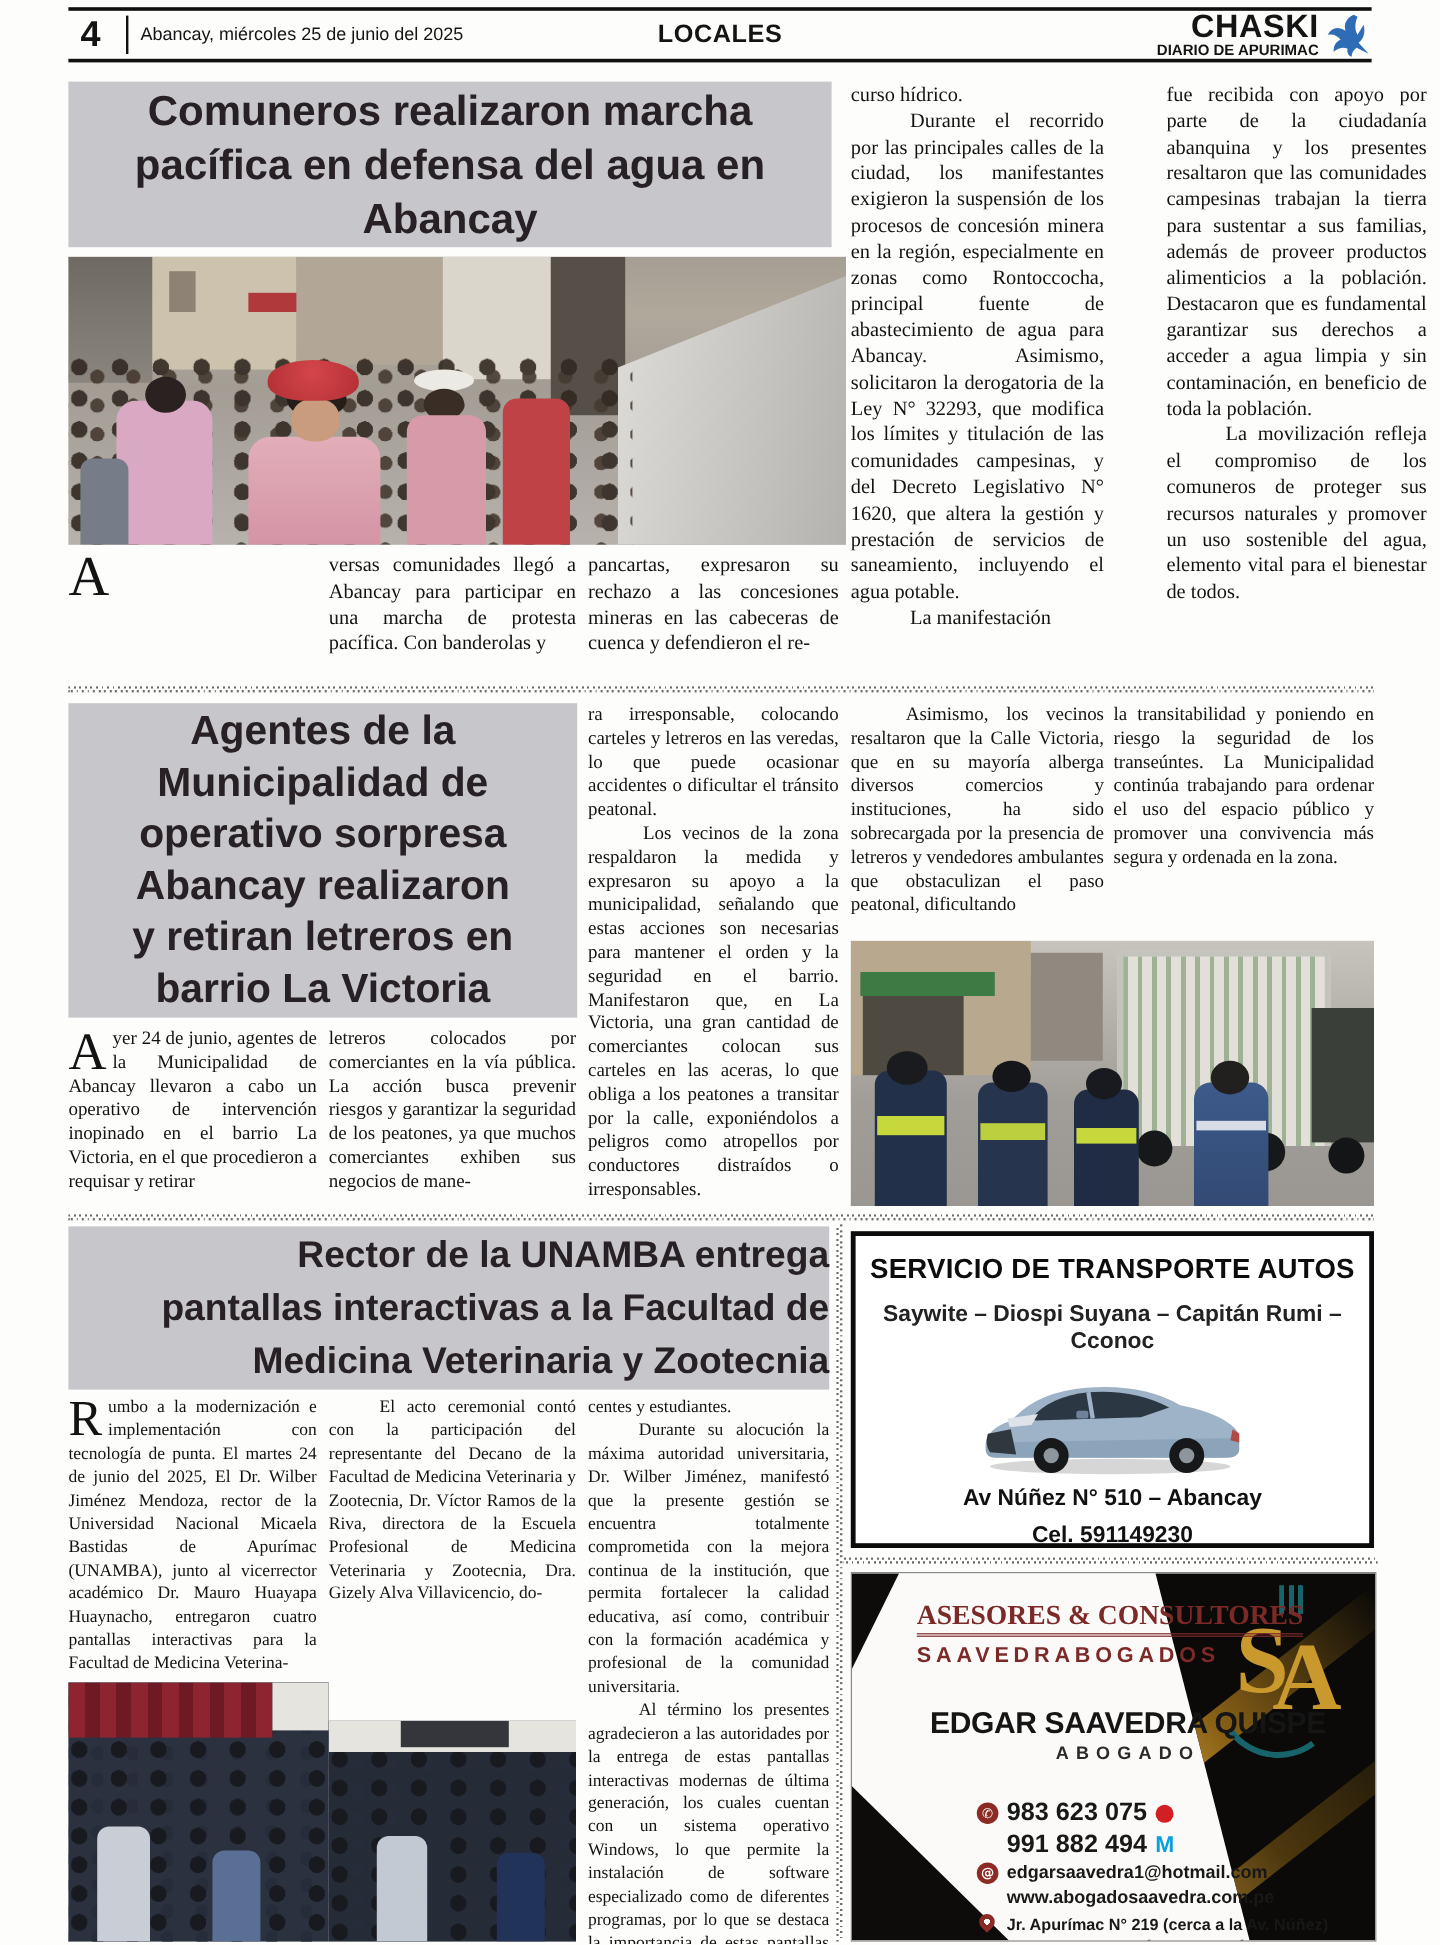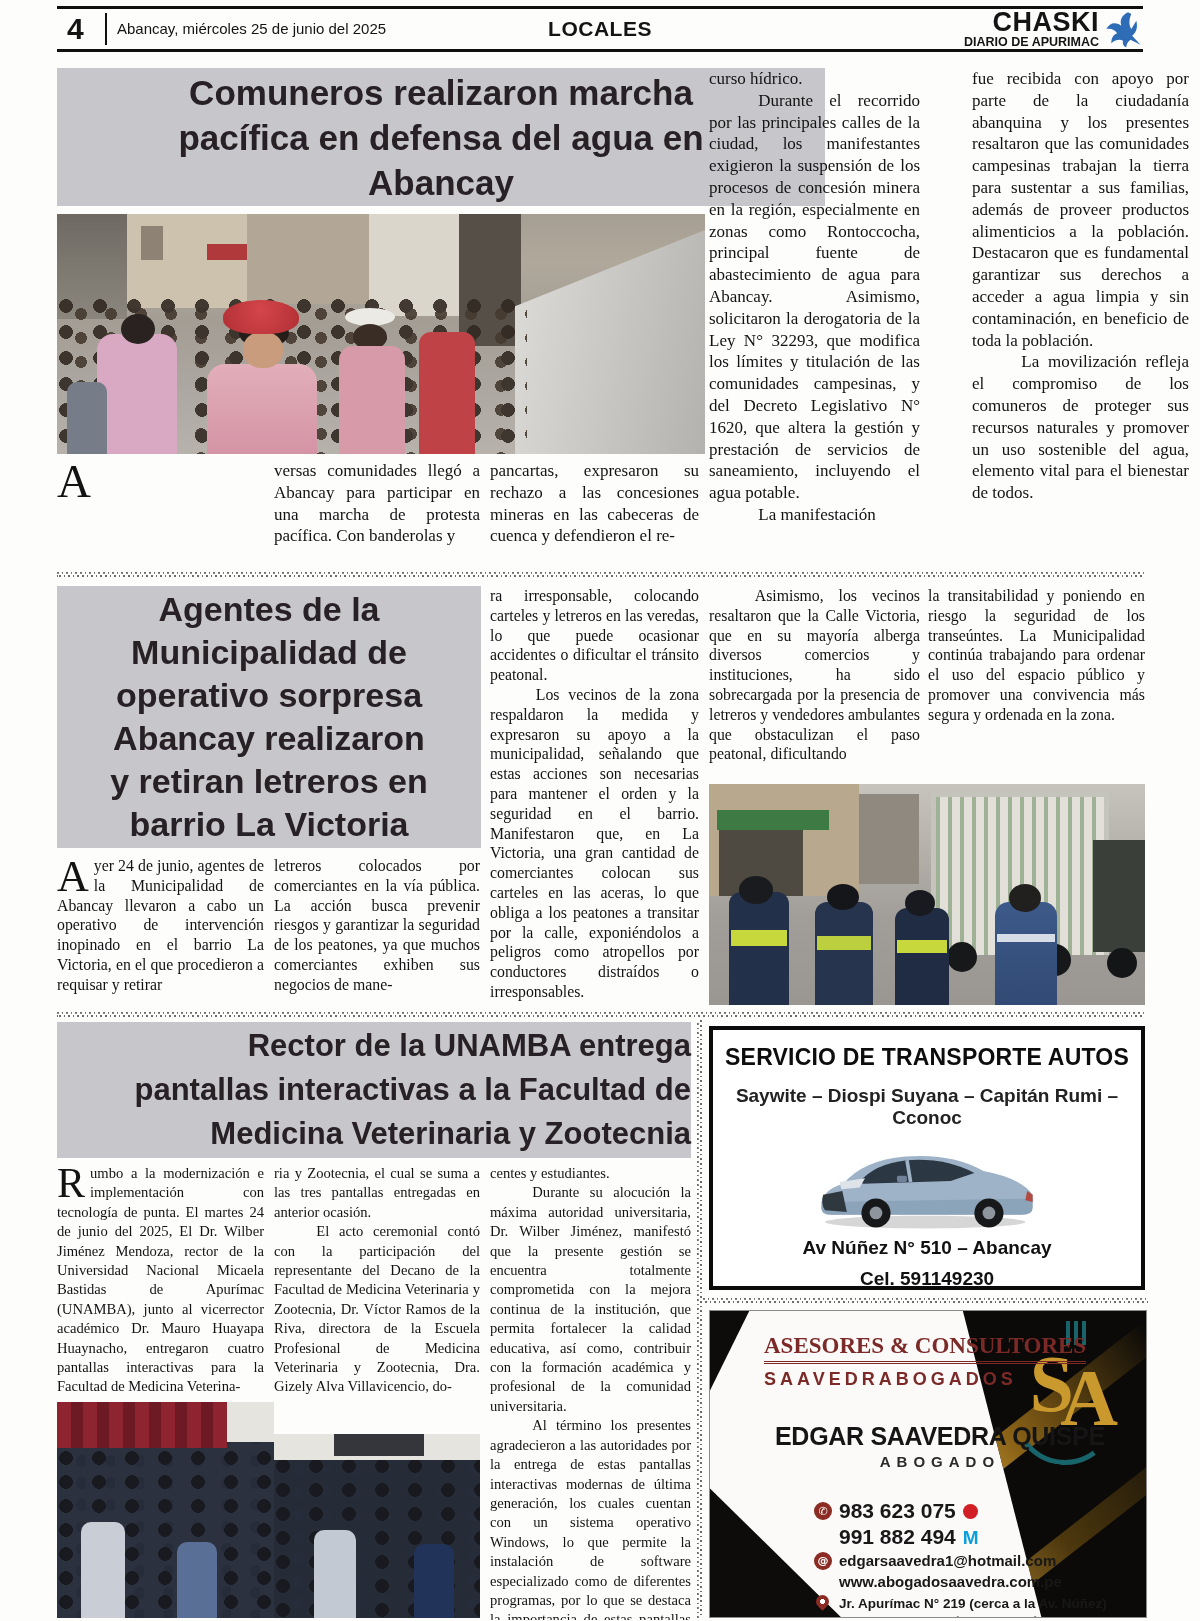--- a/index.html
+++ b/index.html
@@ -97,21 +97,21 @@
       <div class="bname">CHASKI</div>
       <div class="btag">DIARIO DE APURIMAC</div>
     </div>
     <div class="abs bird">
       <svg viewBox="0 0 48 44" width="40" height="38" aria-hidden="true">
         <path fill="#2e6db6" d="M30 2 C22 6 20 12 22 18 C14 13 8 15 4 22 C10 21 14 23 17 27 C12 29 10 33 10 39 C15 35 20 34 24 36 C23 40 25 43 28 44 C28 40 30 37 33 35 L45 41 L35 30 C40 26 42 20 40 12 L34 22 C31 18 31 10 34 4 Z"></path>
       </svg>
     </div>
   </div>
 
-  <div class="abs tbox" style="left:57px;top:68px;width:768px;height:138px;">
+  <div class="abs tbox" style="left:57px;top:68px;width:636px;height:138px;">
     <div class="tline t1">Comuneros realizaron marcha</div>
     <div class="tline t1">pacífica en defensa del agua en</div>
     <div class="tline t1">Abancay</div>
   </div>
 
   <div class="abs photo" style="left:57px;top:214px;width:648px;height:240px;background:linear-gradient(180deg,#a59e92 0%,#b0a89b 20%,#a39d94 45%,#aba69f 70%,#b7b3ac 100%);">
     <div class="ph" style="left:0;top:0;width:70px;height:105px;background:linear-gradient(#6e6962,#8b867d);"></div>
     <div class="ph" style="left:70px;top:0;width:120px;height:94px;background:#ccc2ad;"></div>
     <div class="ph" style="left:84px;top:12px;width:22px;height:34px;background:#8d8274;"></div>
     <div class="ph" style="left:150px;top:30px;width:56px;height:16px;background:#b0393b;"></div>
@@ -210,21 +210,20 @@
   <div class="abs tbox" style="left:57px;top:1022px;width:634px;height:136px;align-items:flex-end;">
     <div class="tline t3">Rector de la UNAMBA entrega</div>
     <div class="tline t3">pantallas interactivas a la Facultad de</div>
     <div class="tline t3">Medicina Veterinaria y Zootecnia</div>
   </div>
 
   <div class="abs bt s3" style="left:57px;top:1164px;width:207px;height:236px;">
     <span class="dcap dc3">R</span><span>umbo a la modernización e implementación con tecnología de punta. El martes 24 de junio del 2025, El Dr. Wilber Jiménez Mendoza, rector de la Universidad Nacional Micaela Bastidas de Apurímac (UNAMBA), junto al vicerrector académico Dr. Mauro Huayapa Huaynacho, entregaron cuatro pantallas interactivas para la Facultad de Medicina Veterina-</span>
   </div>
   <div class="abs bt s3" style="left:274px;top:1164px;width:206px;height:266px;">
-    <p>ria y Zootecnia, el cual se suma a las tres pantallas entregadas en anterior ocasión.</p>
     <p class="ind">El acto ceremonial contó con la participación del representante del Decano de la Facultad de Medicina Veterinaria y Zootecnia, Dr. Víctor Ramos de la Riva, directora de la Escuela Profesional de Medicina Veterinaria y Zootecnia, Dra. Gizely Alva Villavicencio, do-</p>
   </div>
   <div class="abs bt s3" style="left:490px;top:1164px;width:201px;height:456px;">
     <p>centes y estudiantes.</p>
     <p class="ind">Durante su alocución la máxima autoridad universitaria, Dr. Wilber Jiménez, manifestó que la presente gestión se encuentra totalmente comprometida con la mejora continua de la institución, que permita fortalecer la calidad educativa, así como, contribuir con la formación académica y profesional de la comunidad universitaria.</p>
     <p class="ind">Al término los presentes agradecieron a las autoridades por la entrega de estas pantallas interactivas modernas de última generación, los cuales cuentan con un sistema operativo Windows, lo que permite la instalación de software especializado como de diferentes programas, por lo que se destaca la importancia de estas pantallas para la formación de los estudiantes.</p>
   </div>
 
   <div class="abs photo headsdark" style="left:57px;top:1402px;width:217px;height:216px;background-color:#2c3140;">
     <div class="ph" style="left:0;top:0;width:170px;height:46px;background:repeating-linear-gradient(90deg,#8e2430 0 14px,#6e1a24 14px 26px);"></div>

